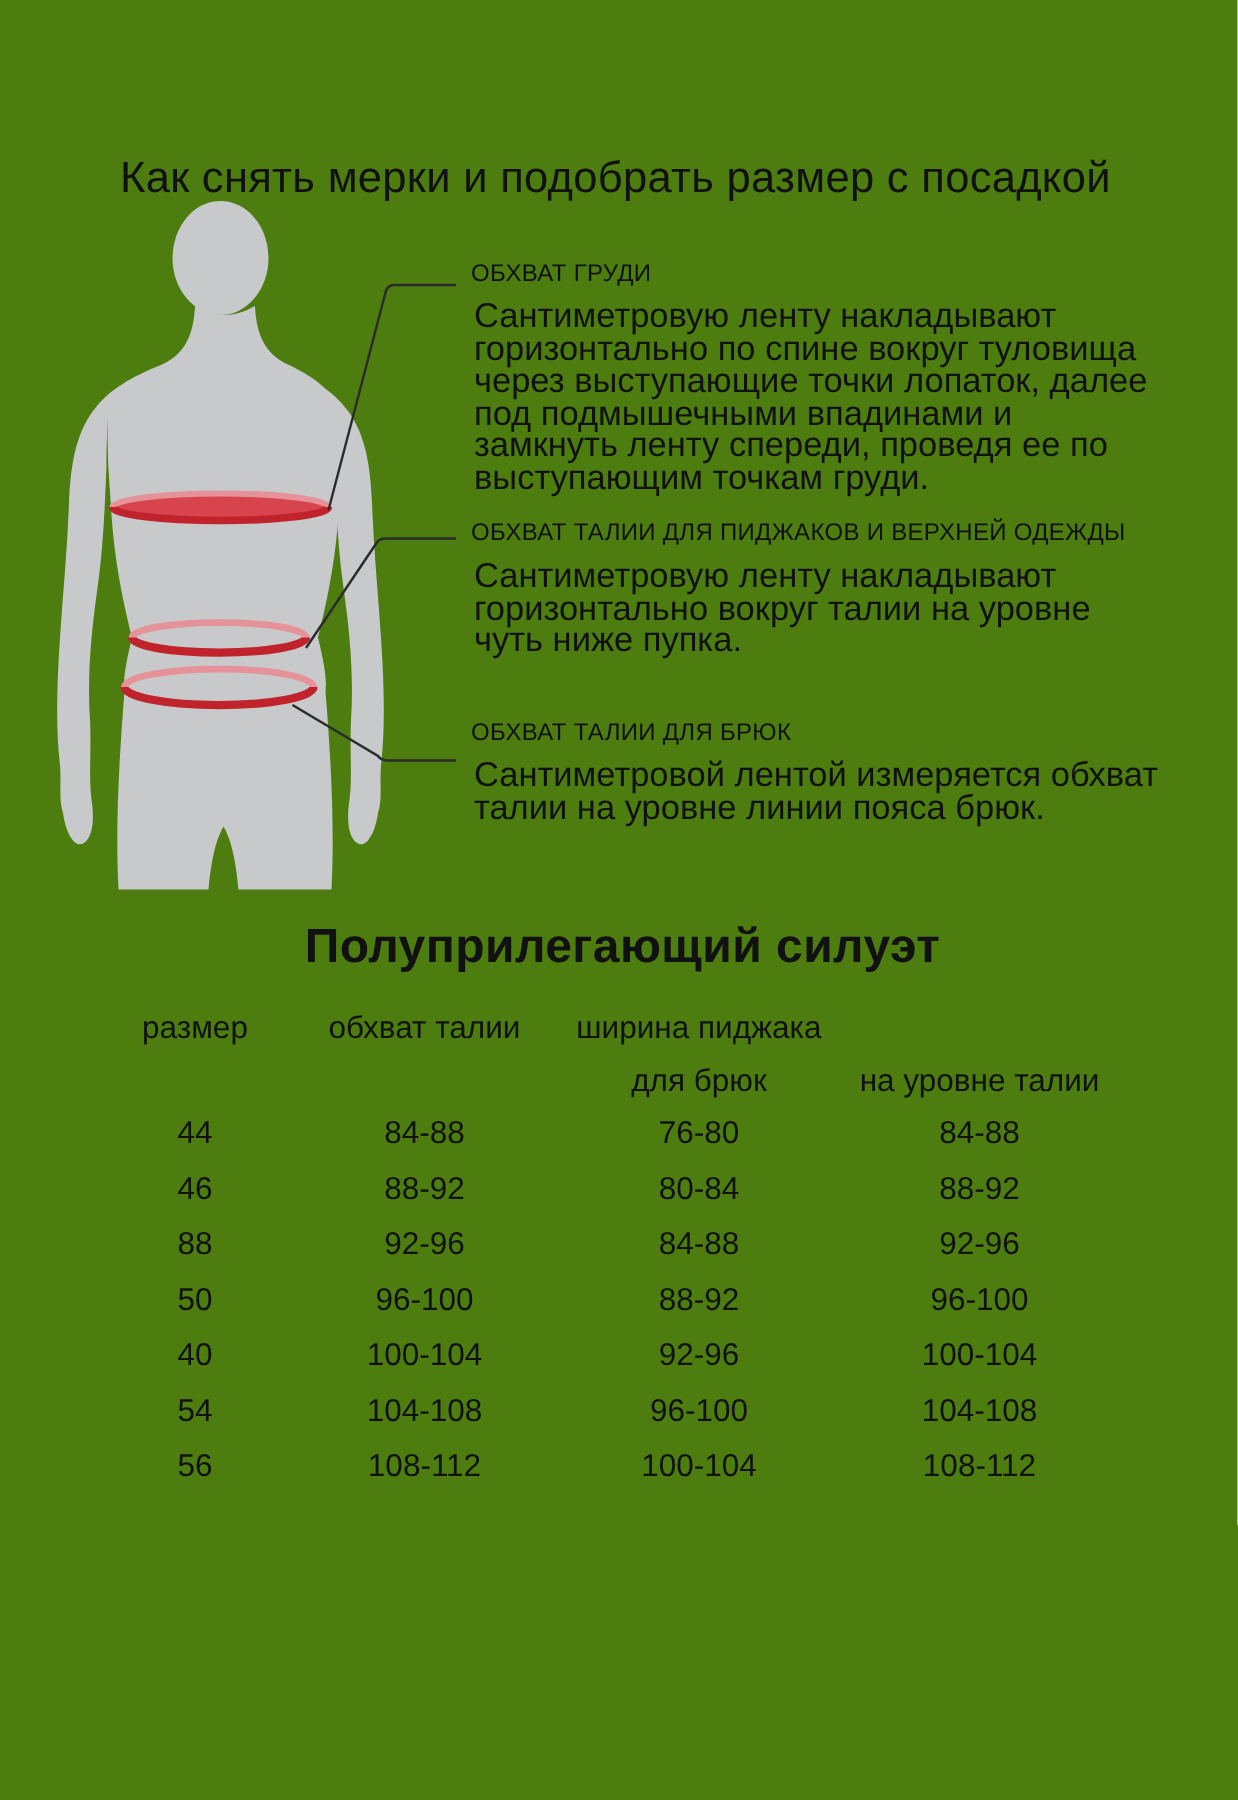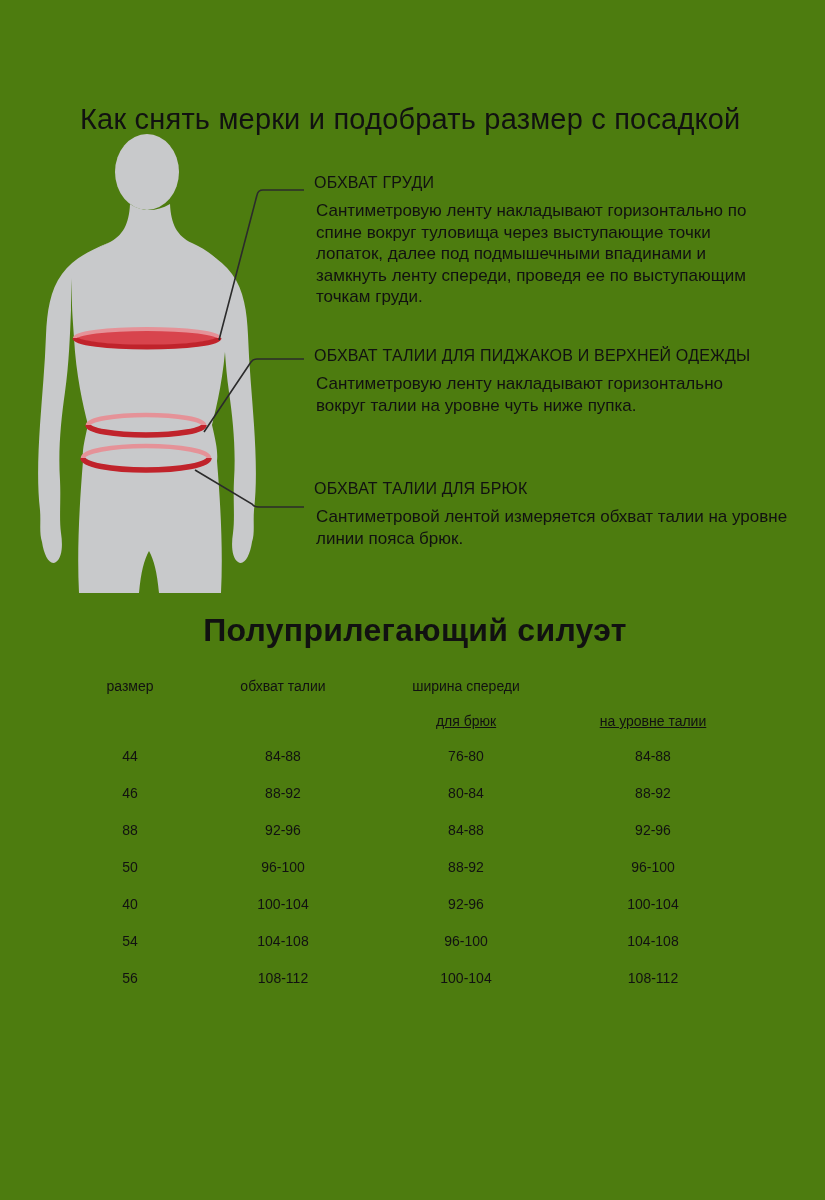--- a/index.html
+++ b/index.html
@@ -6,32 +6,32 @@
   body{font-family:"Liberation Sans", sans-serif;color:#111;}
   .page{position:relative;width:825px;height:1200px;background:#4d7c0f;overflow:hidden;}
 
   .page-title{position:absolute;left:80px;top:84px;width:680px;
     font-size:29px;font-weight:400;letter-spacing:0.2px;white-space:nowrap;}
 
   .figure-svg{position:absolute;left:0;top:120px;width:825px;height:480px;}
 
   .callout{position:absolute;}
   .callout h2{margin:0;font-size:16px;font-weight:400;letter-spacing:0.2px;white-space:nowrap;}
-  .callout p{margin:8px 0 0 2px;font-size:17px;line-height:21.5px;}
+  .callout p{margin:8px 0 0 2px;font-size:23px;line-height:21.5px;}
 
   .c1{left:314px;top:174px;width:460px;}
   .c2{left:314px;top:347px;width:440px;}
   .c3{left:314px;top:480px;width:475px;}
 
   .table-title{position:absolute;left:115px;top:612px;width:600px;text-align:center;
     font-size:32px;font-weight:700;letter-spacing:0.3px;}
 
-  .size-table{position:absolute;left:60px;top:666px;width:680px;font-size:14px;}
+  .size-table{position:absolute;left:60px;top:666px;width:680px;font-size:21px;}
   .thead-row{display:grid;grid-template-columns:140px 166px 200px 174px;height:39px;}
-  .thead-row2{display:grid;grid-template-columns:140px 166px 200px 174px;height:32px;text-decoration:underline;}
+  .thead-row2{display:grid;grid-template-columns:140px 166px 200px 174px;height:32px;}
   .trow{display:grid;grid-template-columns:140px 166px 200px 174px;height:37px;}
   .tcell,.hcell{display:flex;align-items:center;justify-content:center;text-align:center;}
 </style>
 </head>
 <body>
 
 <div class="page">
 
   <h1 class="page-title">Как снять мерки и подобрать размер с посадкой</h1>
 
@@ -124,21 +124,21 @@
     <h2>ОБХВАТ ТАЛИИ ДЛЯ БРЮК</h2>
     <p>Сантиметровой лентой измеряется обхват талии на уровне линии пояса брюк.</p>
   </div>
 
   <div class="table-title">Полуприлегающий силуэт</div>
 
   <div class="size-table">
     <div class="thead-row">
       <div class="hcell">размер</div>
       <div class="hcell">обхват талии</div>
-      <div class="hcell">ширина спереди</div>
+      <div class="hcell">ширина пиджака</div>
     </div>
     <div class="thead-row2">
       <div class="hcell"></div>
       <div class="hcell"></div>
       <div class="hcell">для брюк</div>
       <div class="hcell">на уровне талии</div>
     </div>
     <div>
         <div class="trow">
           <div class="tcell">44</div>

